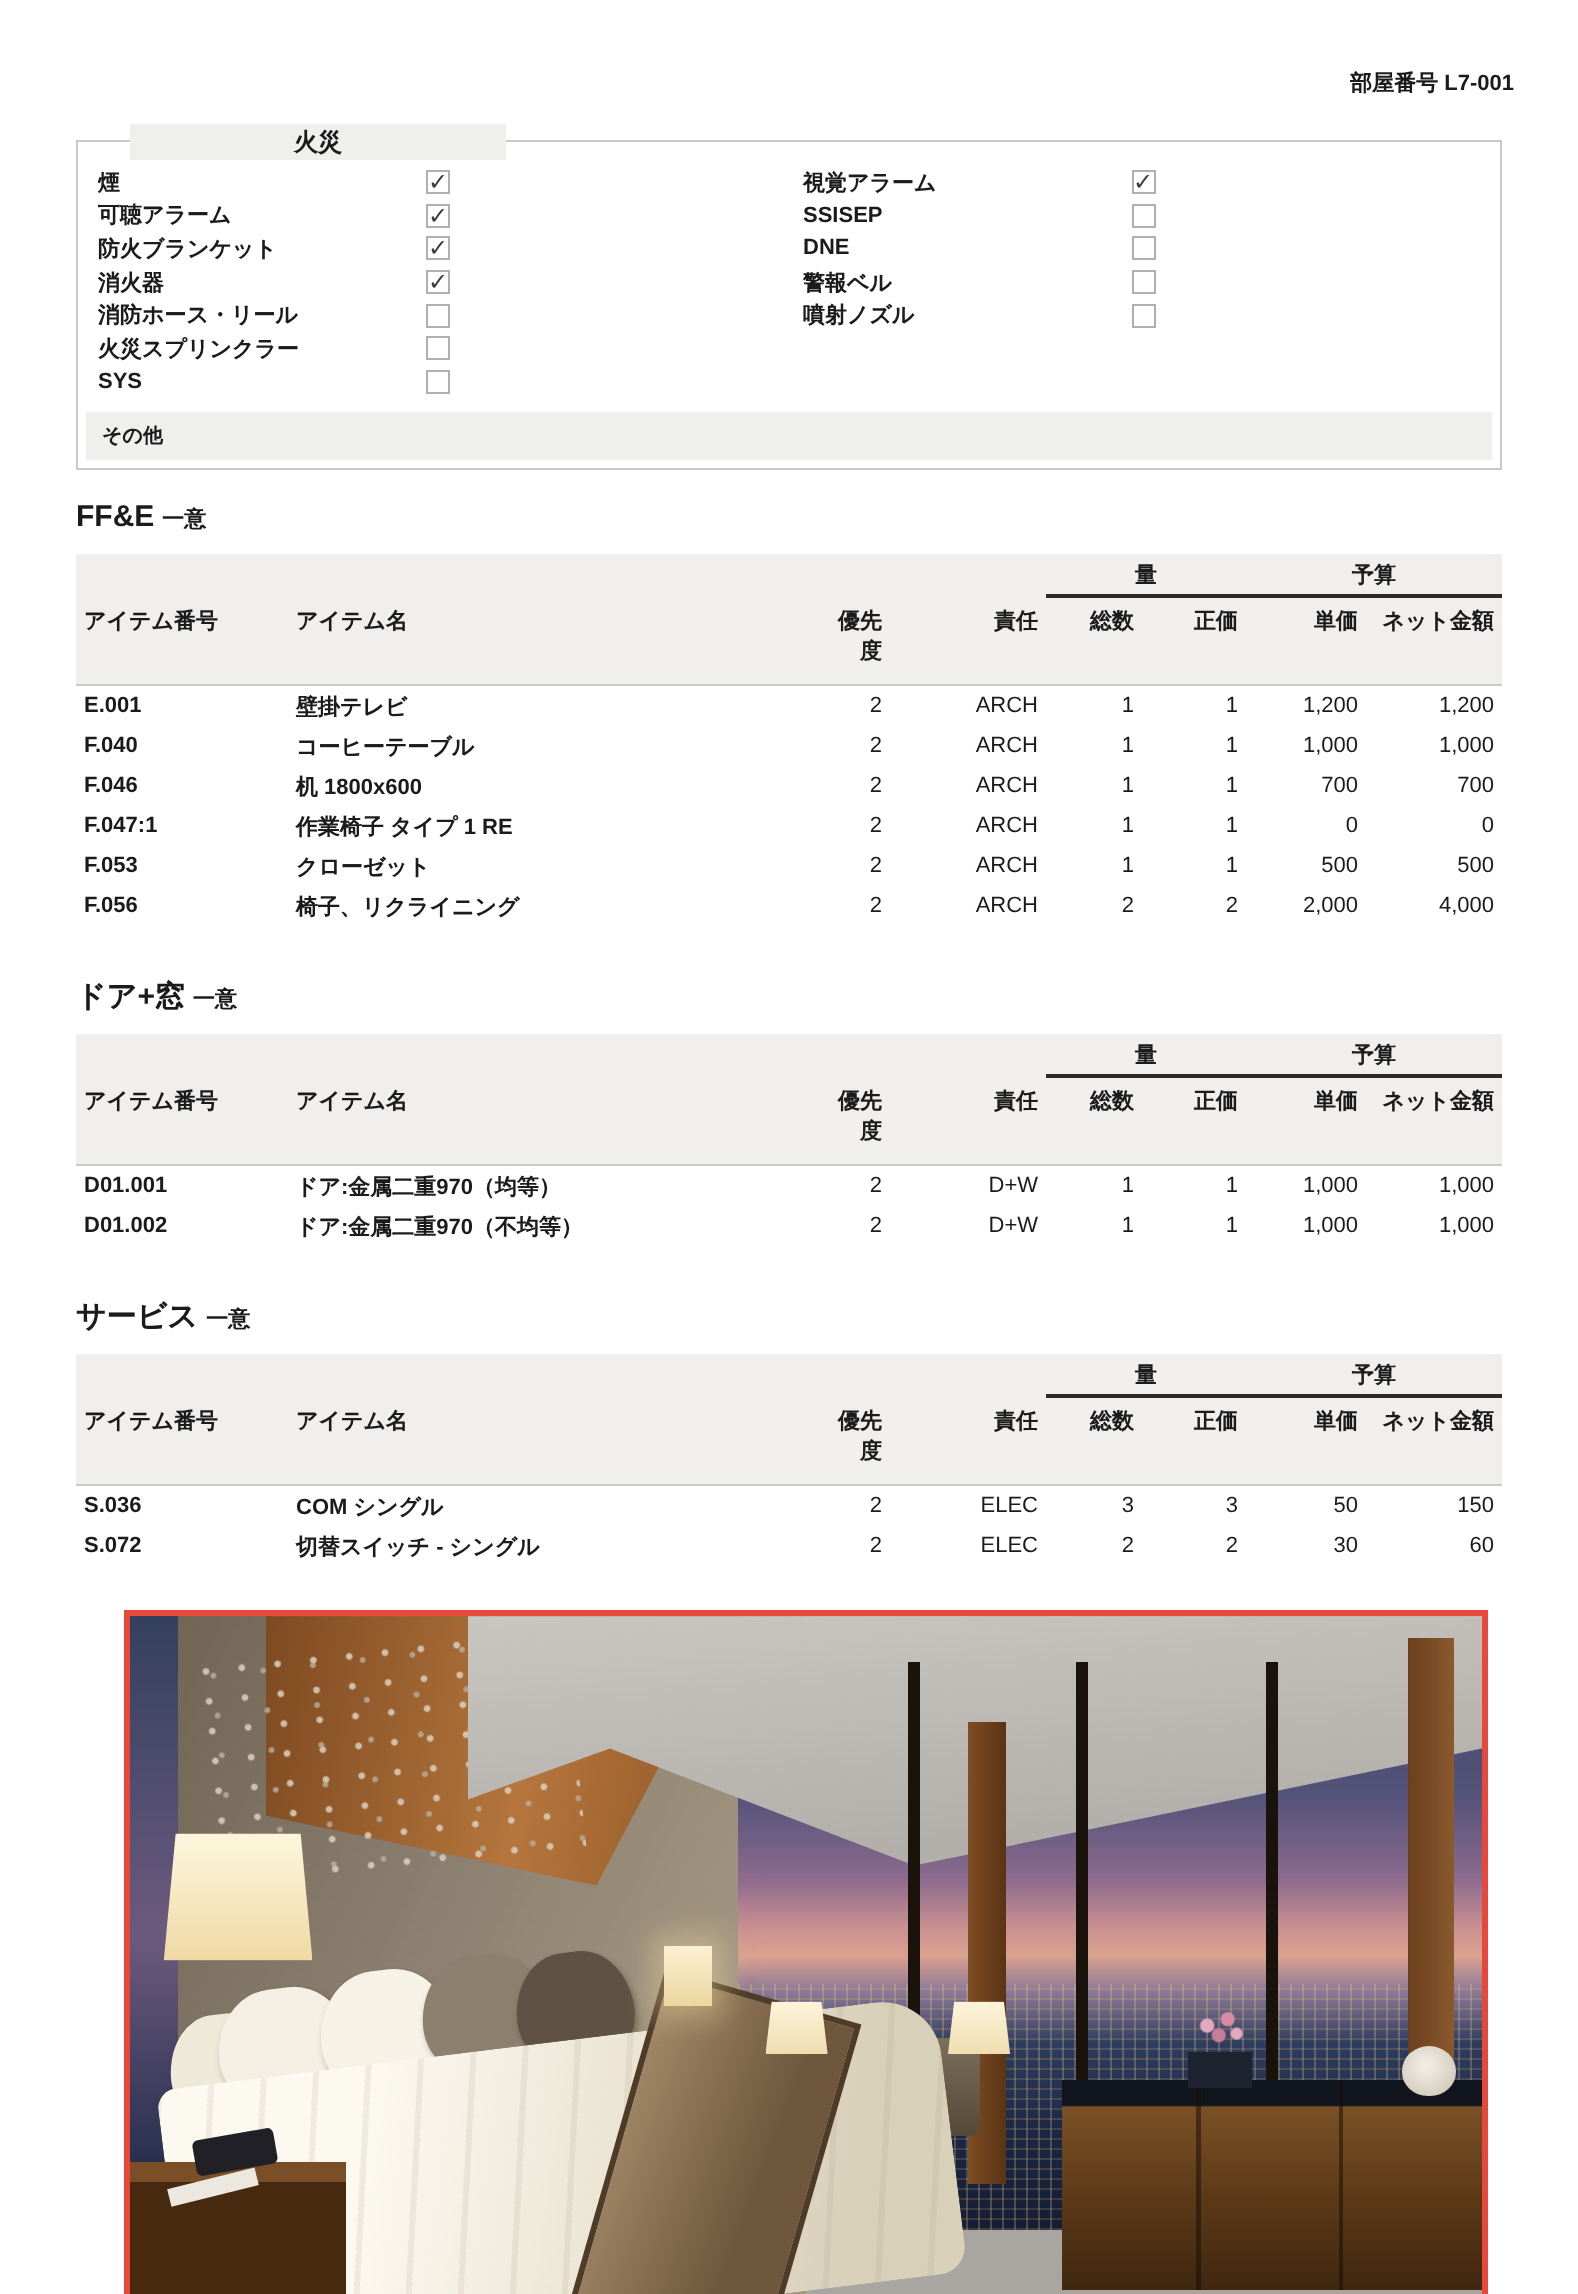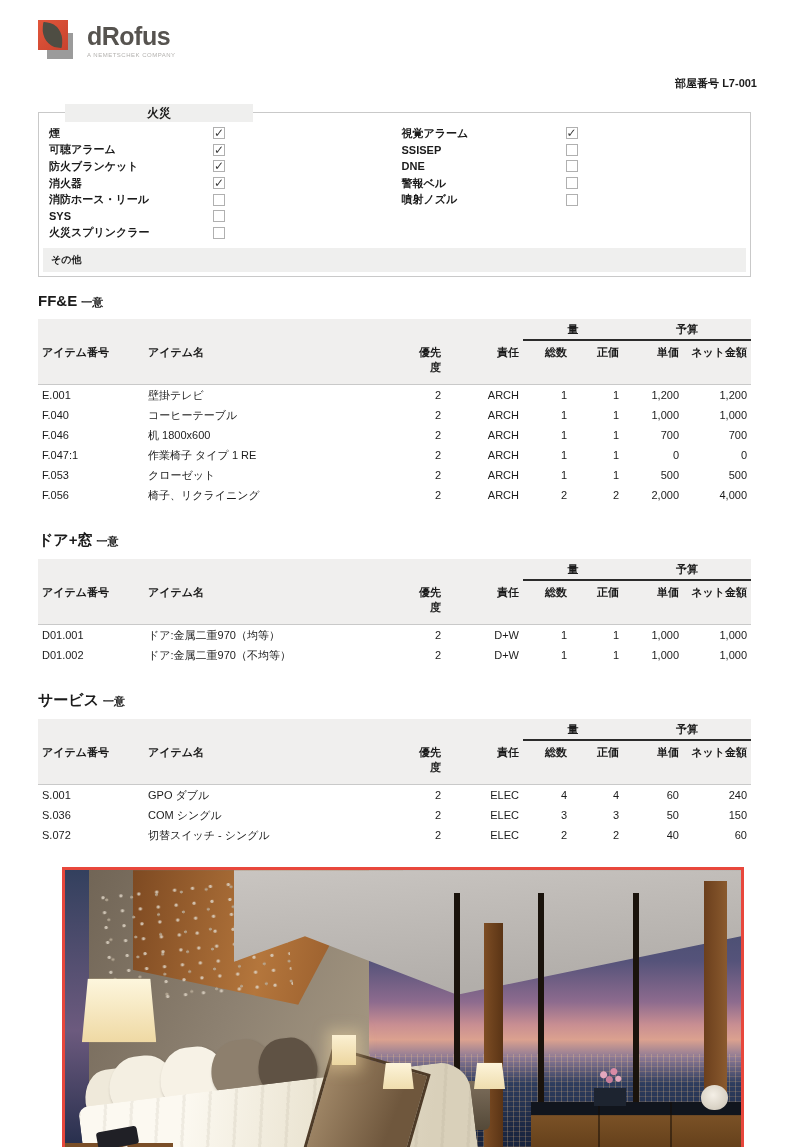--- a/index.html
+++ b/index.html
@@ -42,21 +42,21 @@
   .section:first-child .sec-title { margin-top:15px; }
   .sec-main { font-size:15px; font-weight:700; }
   .sec-suffix { font-size:11px; font-weight:700; margin-left:4px; }
   table.items-table { width:100%; border-collapse:separate; border-spacing:0; table-layout:fixed; font-size:11px; }
   table.items-table th.g-pad { background:#f0efee; }
   table.items-table th.g-col { background:#f0efee; border-bottom:2px solid #2b2b2b;
                                text-align:center; font-weight:700; padding:3px 4px 2px; }
   table.items-table thead tr.cols th { background:#f0efee; font-weight:700; vertical-align:top;
                                        padding:4px 4px 9px; border-bottom:1px solid #c9c9c9;margin-left:42px; }
   table.items-table td { padding:2.5px 4px; }
-  .h-left { text-align:left; } .h-right { text-align:right; }
+  .h-left { text-align:left;font-weight:bold; } .h-right { text-align:right; }
   
   .photo-wrap { margin:22px 0 0 62px; width:682px; }
   .photo { position:relative; width:682px; height:380px; border:3px solid #e8473c; overflow:hidden; background:#a9a5a0; }
   .ph { position:absolute; }
   .ph-wall { left:0; top:0; width:50%; height:100%; z-index:1;
              background:linear-gradient(115deg,#6e6253 0%,#8d8171 45%,#a29580 75%); }
   .ph-wood-top { left:10%; top:0; width:35%; height:36%; z-index:2;
                  background:linear-gradient(100deg,#7e4a22,#b4763c 55%,#8f5527);
                  clip-path:polygon(0 0,100% 0,70% 100%,0 74%); }
   .ph-flowers { left:5%; top:3%; width:28%; height:32%; z-index:3; opacity:.85; transform:rotate(-6deg);
@@ -124,32 +124,20 @@
   .ph-lamp-m2 { left:60.5%; top:51.5%; width:4.6%; height:7%; z-index:8;
                 background:linear-gradient(180deg,#fdf4da,#efddae); clip-path:polygon(10% 0,90% 0,100% 100%,0 100%);
                 box-shadow:0 0 16px 7px rgba(255,232,170,.4); }
 </style>
 </head>
 <body>
 
 <div class="page">
 
   <div class="header">
-    <div class="logo">
-      <div class="logo-mark">
-        <div class="logo-sq-gray"></div>
-        <div class="logo-sq-red">
-          <div class="logo-leaf"></div>
-        </div>
-      </div>
-      <div class="logo-text-wrap">
-        <div class="logo-text">dRofus</div>
-        <div class="logo-sub">A NEMETSCHEK COMPANY</div>
-      </div>
-    </div>
   </div>
 
   <div class="room-no">部屋番号 L7-001</div>
 
   <div class="fire-panel">
     <div class="fire-tab">火災</div>
     <div class="fire-cols">
       <div class="fire-col left" id="fire-left">
           <div class="chk-row">
             <span class="chk-label">煙</span>
@@ -165,25 +153,25 @@
           </div>
           <div class="chk-row">
             <span class="chk-label">消火器</span>
             <span class="chkbox checked">✓</span>
           </div>
           <div class="chk-row">
             <span class="chk-label">消防ホース・リール</span>
             <span class="chkbox"></span>
           </div>
           <div class="chk-row">
+            <span class="chk-label">火災スプリンクラー</span>
+            <span class="chkbox"></span>
+          </div>
+          <div class="chk-row">
             <span class="chk-label">SYS</span>
-            <span class="chkbox"></span>
-          </div>
-          <div class="chk-row">
-            <span class="chk-label">火災スプリンクラー</span>
             <span class="chkbox"></span>
           </div>
         </div>
       <div class="fire-col right" id="fire-right">
           <div class="chk-row">
             <span class="chk-label">視覚アラーム</span>
             <span class="chkbox checked">✓</span>
           </div>
           <div class="chk-row">
             <span class="chk-label">SSISEP</span>
@@ -380,47 +368,37 @@
               <th class="h-right">優先度</th>
               <th class="h-right">責任</th>
               <th class="h-right">総数</th>
               <th class="h-right">正価</th>
               <th class="h-right">単価</th>
               <th class="h-right">ネット金額</th>
             </tr>
           </thead>
           <tbody>
             <tr>
-              <td class="h-left">S.001</td>
-              <td class="h-left">GPO ダブル</td>
-              <td class="h-right">2</td>
-              <td class="h-right">ELEC</td>
-              <td class="h-right">4</td>
-              <td class="h-right">4</td>
-              <td class="h-right">60</td>
-              <td class="h-right">240</td>
-            </tr>
-            <tr>
               <td class="h-left">S.036</td>
               <td class="h-left">COM シングル</td>
               <td class="h-right">2</td>
               <td class="h-right">ELEC</td>
               <td class="h-right">3</td>
               <td class="h-right">3</td>
               <td class="h-right">50</td>
               <td class="h-right">150</td>
             </tr>
             <tr>
               <td class="h-left">S.072</td>
               <td class="h-left">切替スイッチ - シングル</td>
               <td class="h-right">2</td>
               <td class="h-right">ELEC</td>
               <td class="h-right">2</td>
               <td class="h-right">2</td>
-              <td class="h-right">40</td>
+              <td class="h-right">30</td>
               <td class="h-right">60</td>
             </tr>
           </tbody>
         </table>
       </div>
     </div>
 
   <div class="photo-wrap">
     <div class="photo">
       <div class="ph ph-wall"></div>

